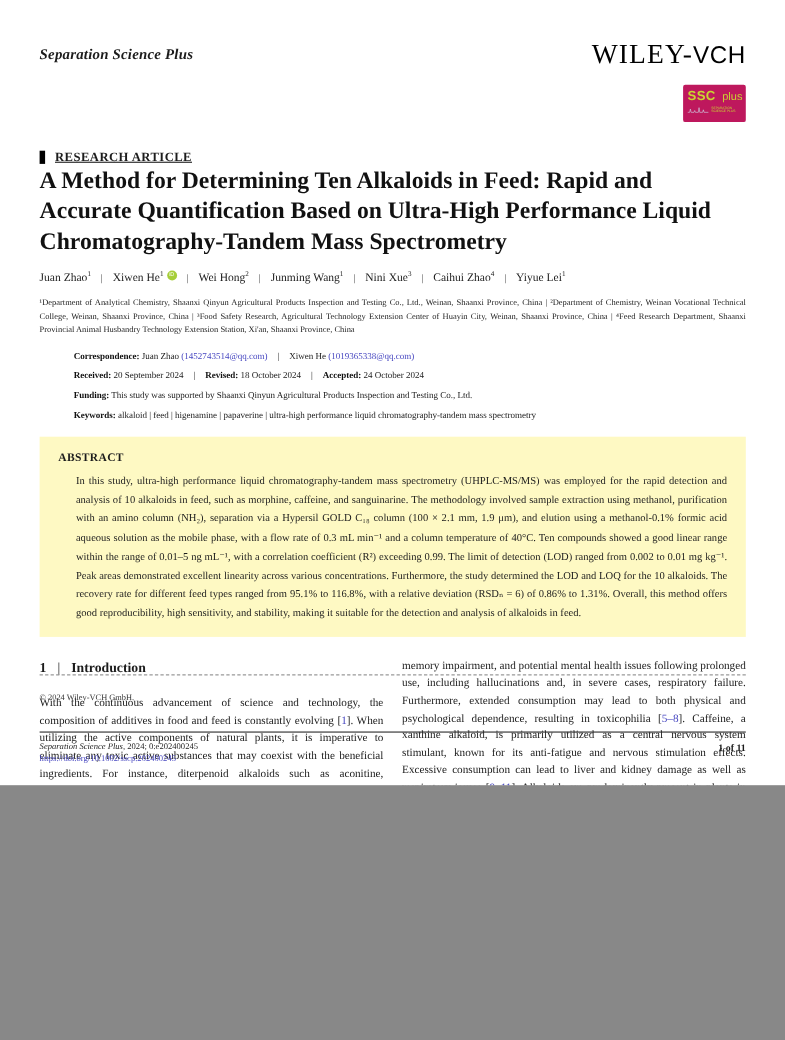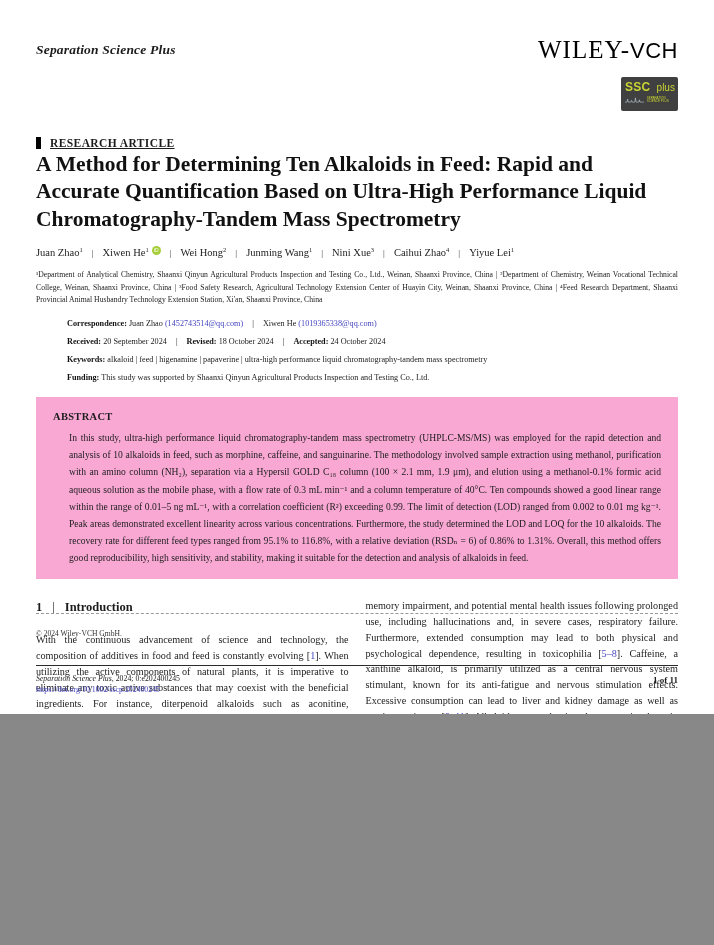--- a/index.html
+++ b/index.html
@@ -11,21 +11,21 @@
   }
   
   .header { display:flex; justify-content:space-between; align-items:flex-start; }
   .journal-name { font-size:13.5px; font-weight:bold; font-style:italic; padding-top:6px; letter-spacing:.2px; }
   .logo-block { text-align:right; }
   .wiley-mark { font-size:25px; letter-spacing:1px; color:#000000; }
   .wiley-mark .serif { font-family:"Liberation Serif","DejaVu Serif",serif; }
   .wiley-mark .sans { font-family:"Liberation Sans","DejaVu Sans",sans-serif; font-size:22px; letter-spacing:.5px; }
   .ssc-badge {
     display:inline-block; margin-top:13px; width:57px; height:34px;
-    background:#404040; border-radius:2px; padding:3px 4px 2px 4px; text-align:left;
+    background:#be185d; border-radius:2px; padding:3px 4px 2px 4px; text-align:left;
     font-family:"Liberation Sans","DejaVu Sans",sans-serif;
   }
   .ssc-top { display:flex; align-items:baseline; }
   .ssc-ssc { color:#c9d432; font-weight:bold; font-size:12px; letter-spacing:.3px; }
   .ssc-div { width:1px; height:11px; background:#c9d432; margin:0 3px; align-self:center; }
   .ssc-plus { color:#c9d432; font-size:10px; }
   .ssc-bottom { display:flex; align-items:flex-end; margin-top:1px; }
   .ssc-sub { color:#c9d432; font-size:3px; line-height:1.2; margin-left:2px; }
   
   .type-row { margin-top:22px;text-decoration:underline; }
@@ -44,21 +44,21 @@
   }
   .affiliations { margin-top:11px; font-size:7.7px; line-height:1.6; text-align:justify; color:#222; }
   
   .meta-line { margin-top:9px; font-size:8.2px; color:#222;padding-left:31px; }
   .meta-line.first { margin-top:13px; }
   .meta-line b { color:#111; }
   .msep { margin:0 7px; }
   a, .link { color:#4646c0; text-decoration:none; }
   .ref { color:#4646c0; }
   
-  .abstract-box { margin-top:15px; background:#f9a8d4; padding:14px 17px 13px 17px; }
+  .abstract-box { margin-top:15px; background:#fef9c3; padding:14px 17px 13px 17px; }
   .abstract-heading { font-weight:bold; font-size:10.5px; letter-spacing:.3px; }
   .abstract-text { margin-top:7px; font-size:9.6px; line-height:1.78; text-align:justify;margin-left:16px; }
   
   .columns { display:flex; gap:17px; margin-top:19px; }
   .col { flex:1; font-size:10.2px; line-height:1.56; text-align:justify; }
   .section-heading { font-size:12.5px; font-weight:bold; margin-bottom:15px; }
   .section-heading .shsep { margin:0 10px; font-weight:normal; }
   
   .bottom-block { position:absolute; left:36px; right:36px; bottom:14px; }
   .dashed-rule { border-top:1px dashed #999; }
@@ -118,26 +118,26 @@
     <b>Received:</b>
     <span>20 September 2024</span>
     <span class="msep">|</span>
     <b>Revised:</b>
     <span>18 October 2024</span>
     <span class="msep">|</span>
     <b>Accepted:</b>
     <span>24 October 2024</span>
   </div>
   <div class="meta-line">
+    <b>Funding:</b>
+    <span>This study was supported by Shaanxi Qinyun Agricultural Products Inspection and Testing Co., Ltd.</span>
+  </div>
+  <div class="meta-line">
     <b>Keywords:</b>
     <span>alkaloid | feed | higenamine | papaverine | ultra-high performance liquid chromatography-tandem mass spectrometry</span>
-  </div>
-  <div class="meta-line">
-    <b>Funding:</b>
-    <span>This study was supported by Shaanxi Qinyun Agricultural Products Inspection and Testing Co., Ltd.</span>
   </div>
 
   <div class="abstract-box">
     <div class="abstract-heading">ABSTRACT</div>
     <div class="abstract-text">In this study, ultra-high performance liquid chromatography-tandem mass spectrometry (UHPLC-MS/MS) was employed for the rapid detection and analysis of 10 alkaloids in feed, such as morphine, caffeine, and sanguinarine. The methodology involved sample extraction using methanol, purification with an amino column (NH₂), separation via a Hypersil GOLD C₁₈ column (100 × 2.1 mm, 1.9 μm), and elution using a methanol-0.1% formic acid aqueous solution as the mobile phase, with a flow rate of 0.3 mL min⁻¹ and a column temperature of 40°C. Ten compounds showed a good linear range within the range of 0.01–5 ng mL⁻¹, with a correlation coefficient (R²) exceeding 0.99. The limit of detection (LOD) ranged from 0.002 to 0.01 mg kg⁻¹. Peak areas demonstrated excellent linearity across various concentrations. Furthermore, the study determined the LOD and LOQ for the 10 alkaloids. The recovery rate for different feed types ranged from 95.1% to 116.8%, with a relative deviation (RSDₙ = 6) of 0.86% to 1.31%. Overall, this method offers good reproducibility, high sensitivity, and stability, making it suitable for the detection and analysis of alkaloids in feed.</div>
   </div>
 
   <div class="columns">
     <div class="col">
       <div class="section-heading"><span>1</span><span class="shsep">|</span><span>Introduction</span></div>

